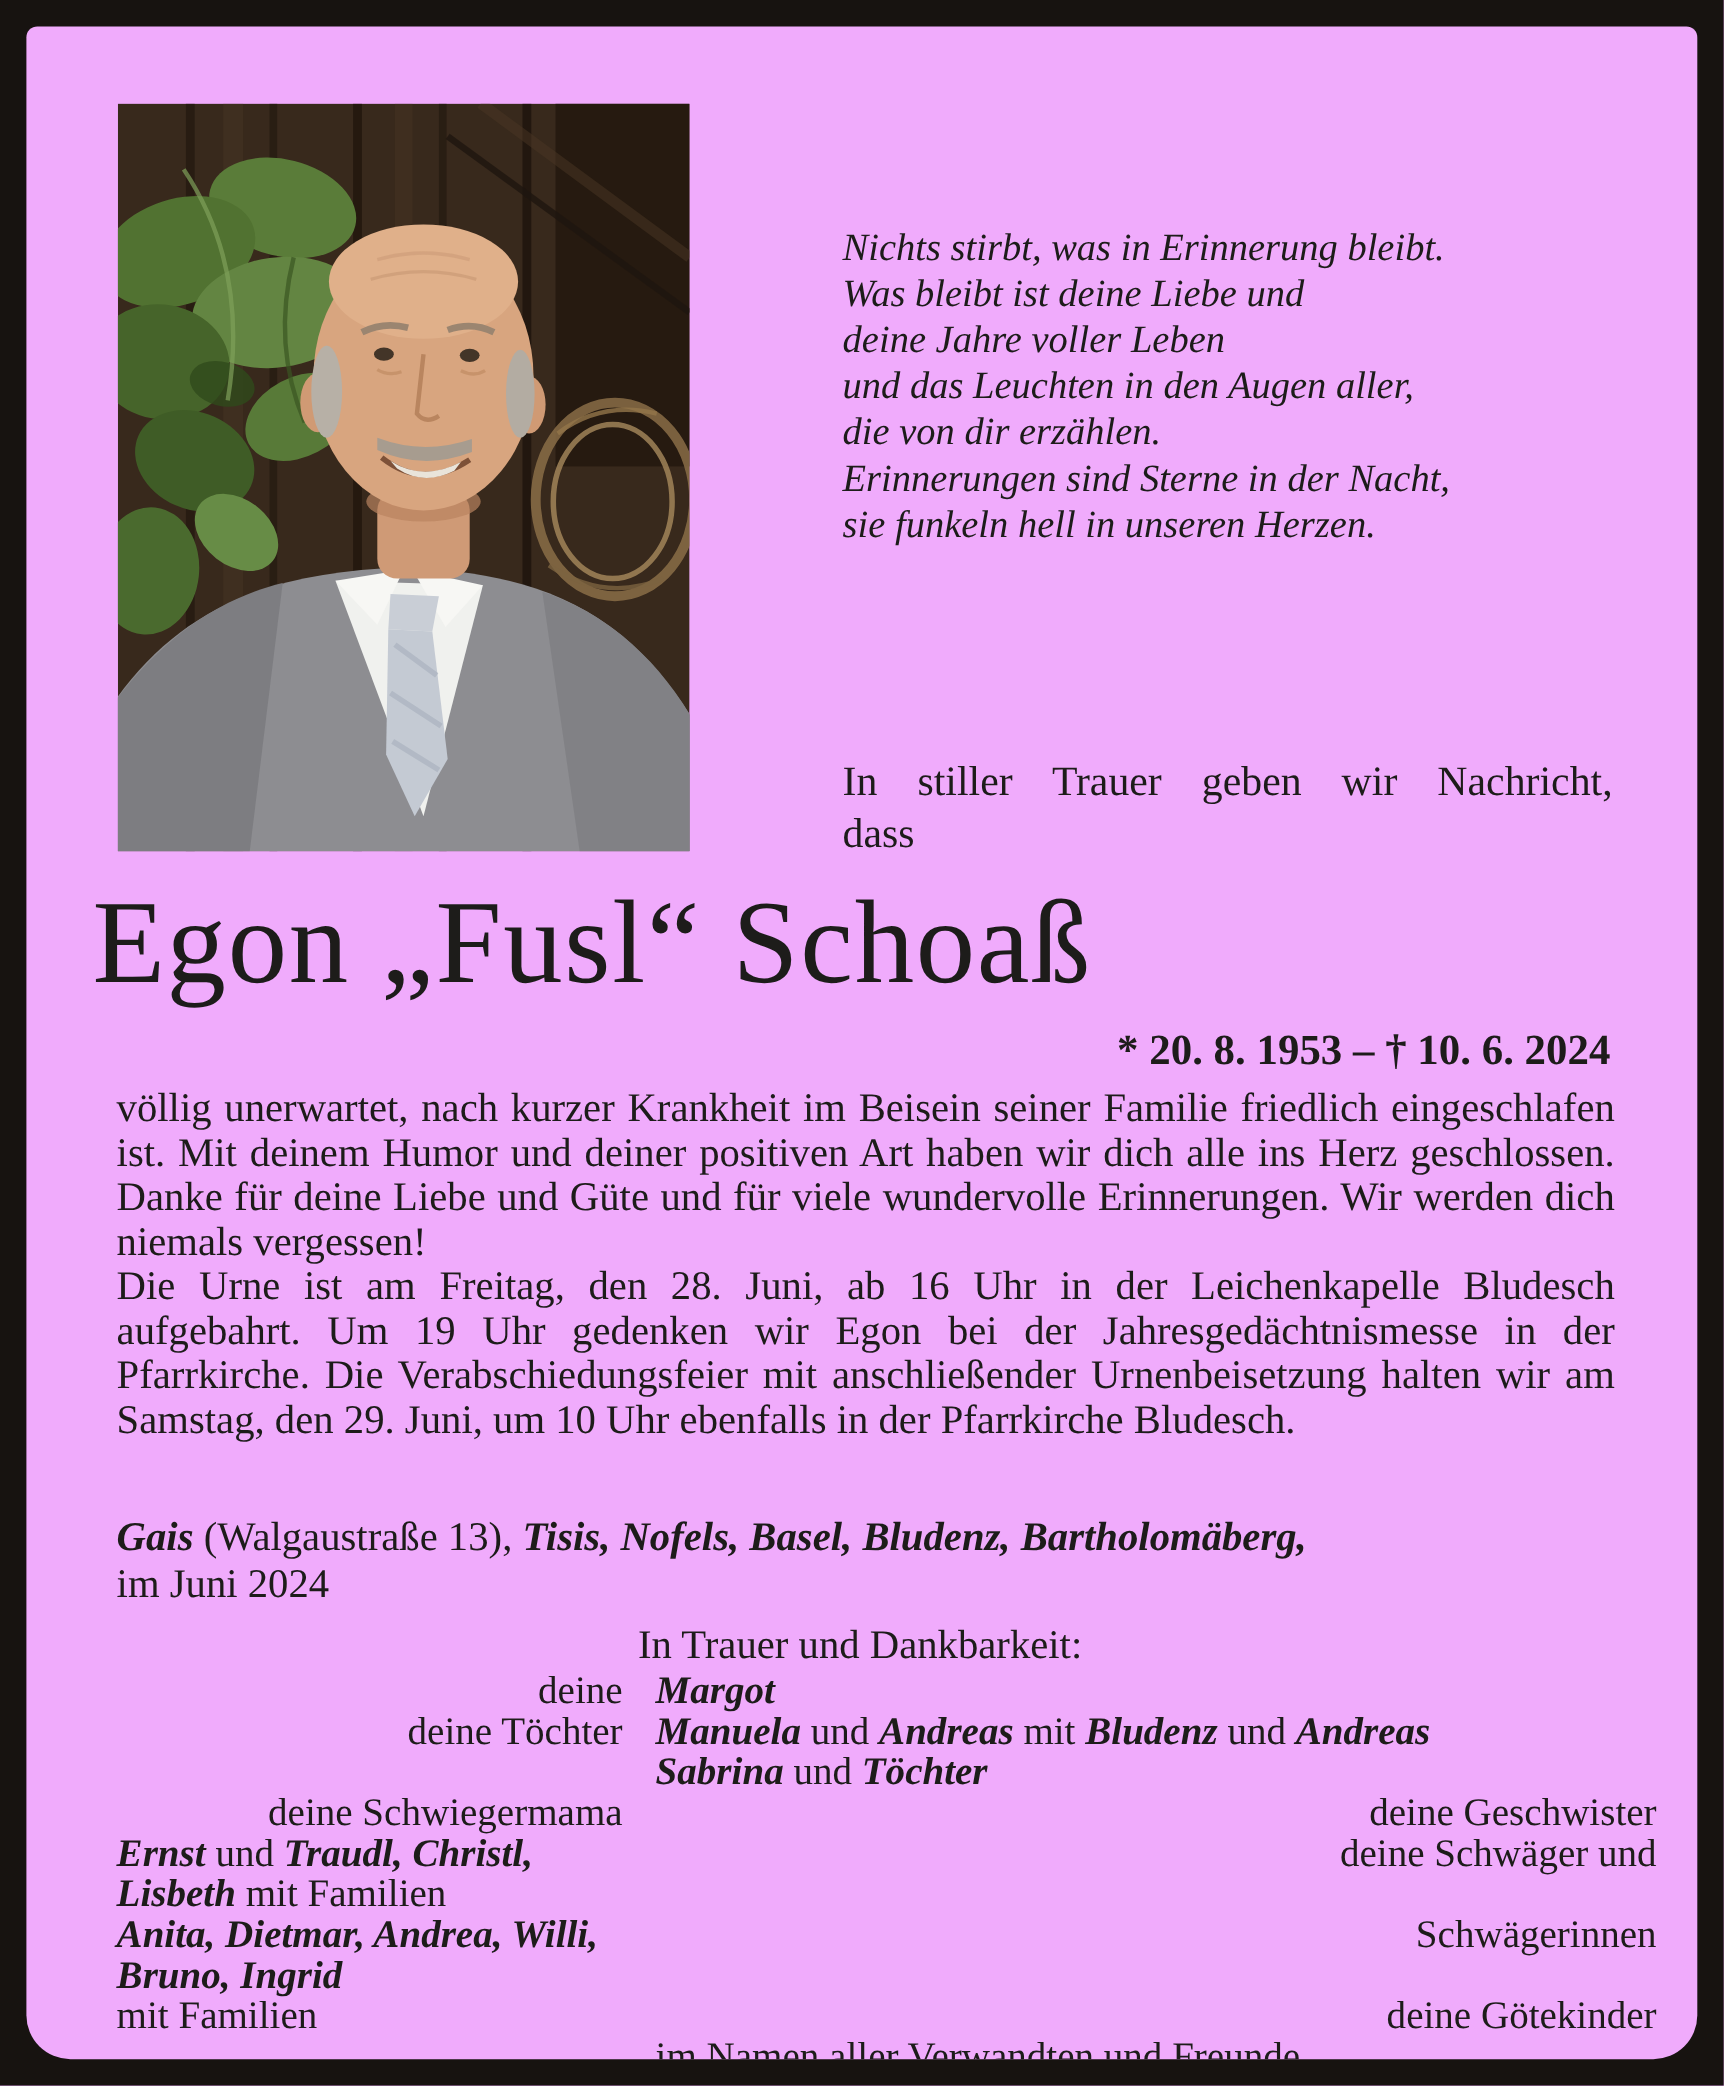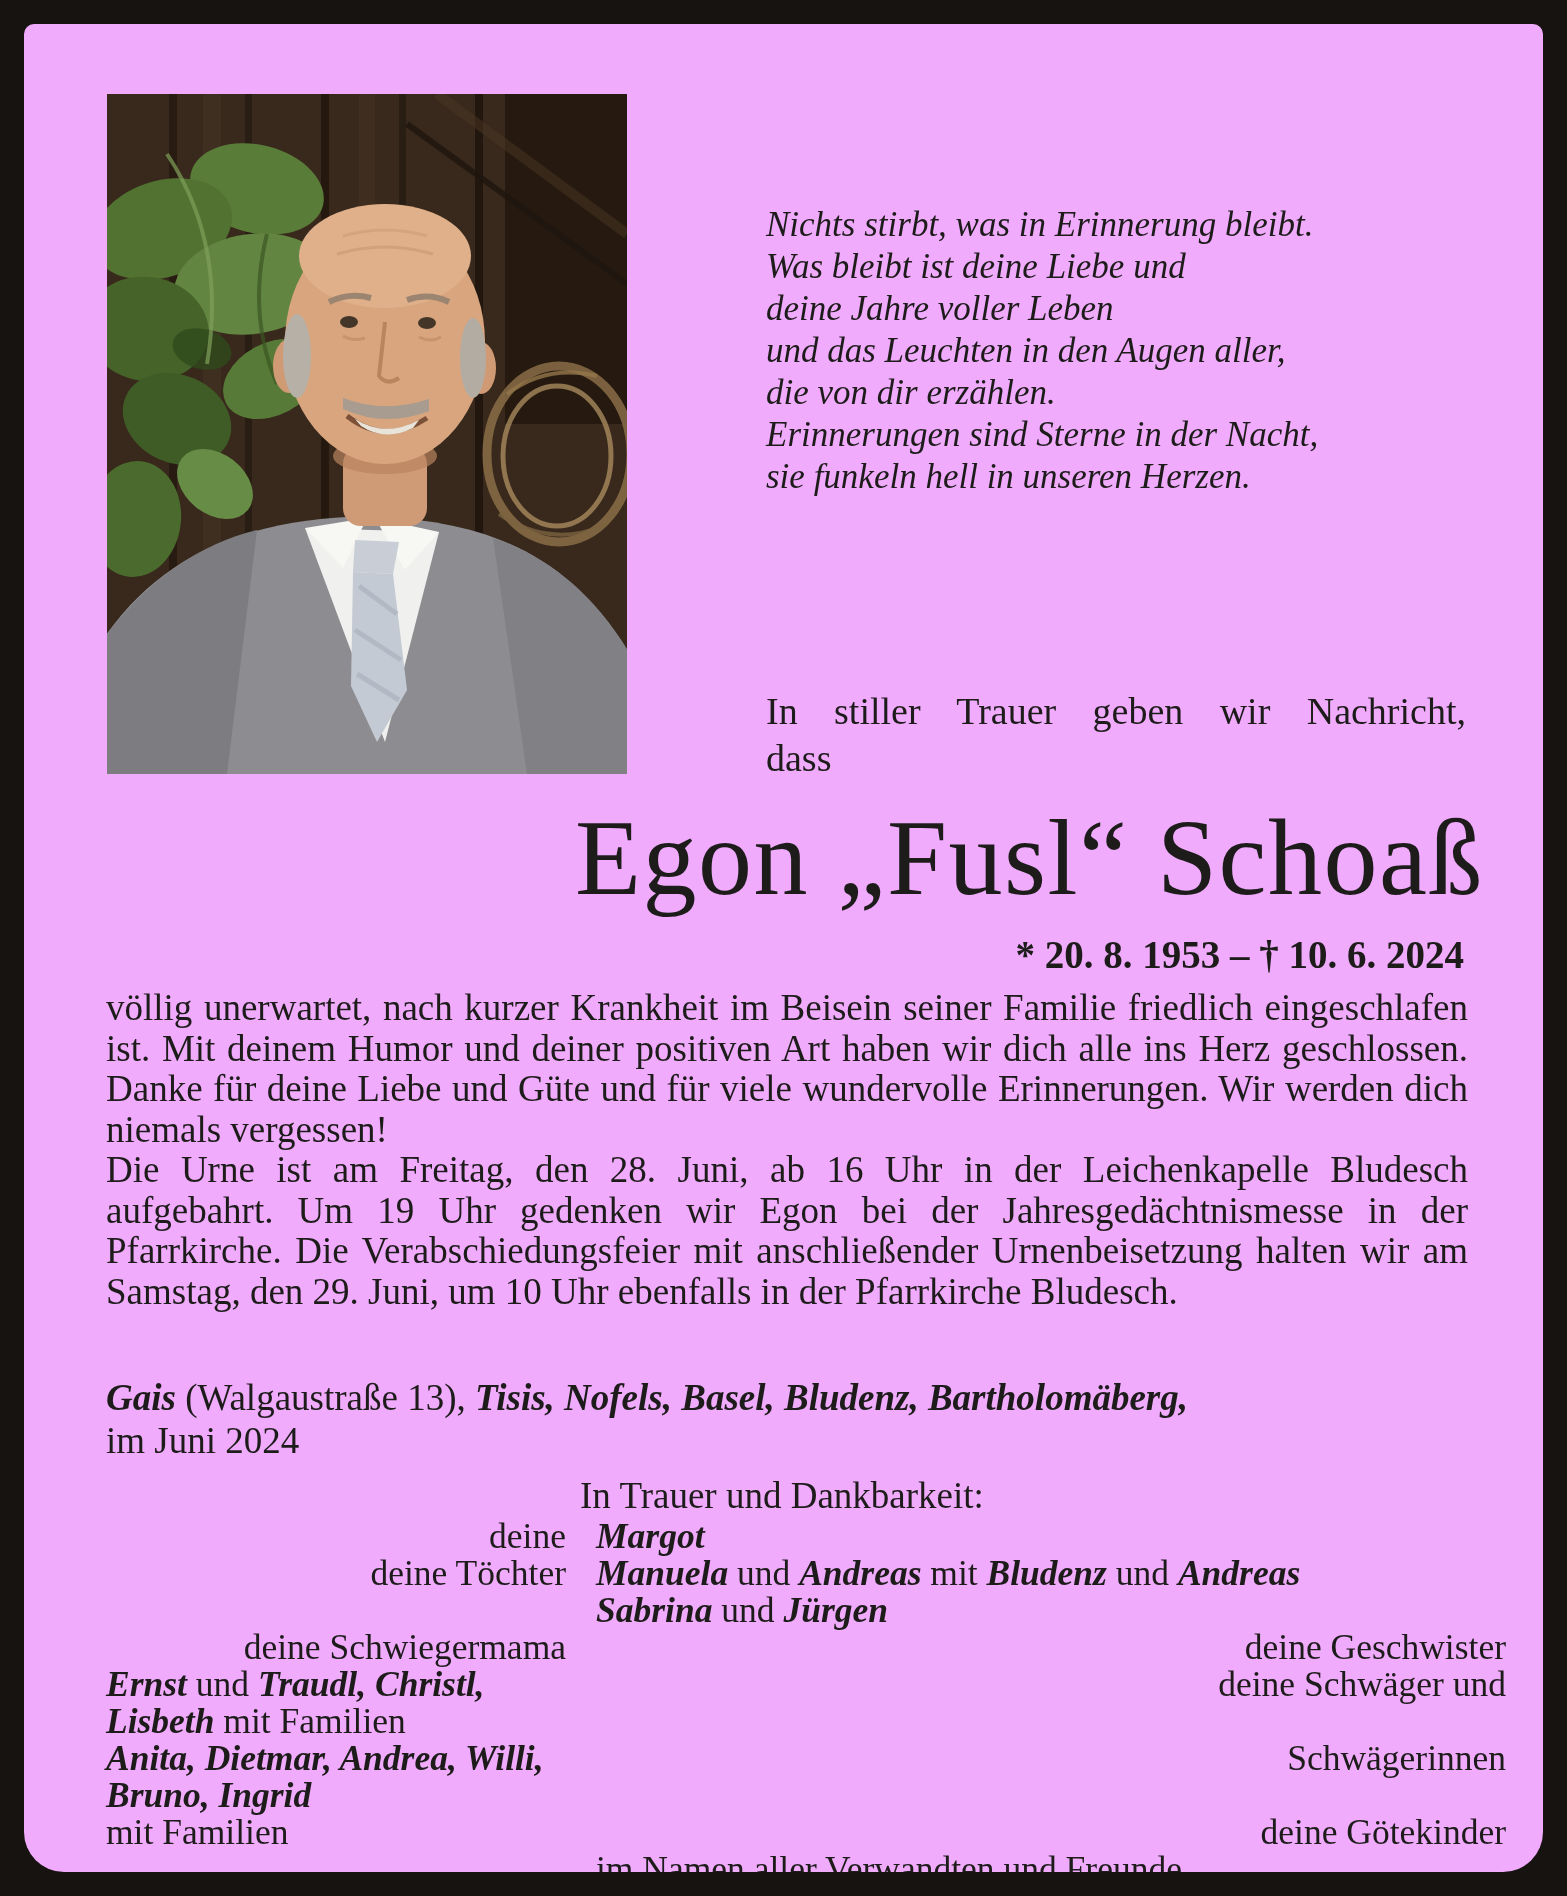--- a/index.html
+++ b/index.html
@@ -27,21 +27,21 @@
     font-style:italic; font-size:35px; line-height:42px;
     white-space:pre-line;
   }
   .intro {
     position:absolute; left:742px; top:664px; width:700px;
     font-size:38px; line-height:47px;font-family:Liberation Serif, serif;
   }
   .intro .l1 { text-align:justify; text-align-last:justify; }
   .name {
     position:absolute; left:60px; top:770px; width:1400px;
-    text-align:right; font-size:108px; line-height:1.18; letter-spacing:1.5px;
+    text-align:left; font-size:108px; line-height:1.18; letter-spacing:1.5px;
     white-space:nowrap;
   }
   .dates {
     position:absolute; left:80px; top:908px; width:1360px;
     text-align:right; font-weight:bold; font-size:39px;
   }
   .obit {
     position:absolute; left:82px; top:964px; width:1362px;
     font-size:37px; line-height:40.5px; text-align:justify;
   }
@@ -178,21 +178,21 @@
   </div>
 
   <div class="thanks">In Trauer und Dankbarkeit:</div>
 
   <div class="family">
       <div class="flabel">deine</div>
       <div class="fvalue"><b>Margot</b></div>
       <div class="flabel">deine Töchter</div>
       <div class="fvalue"><b>Manuela</b> und <b>Andreas</b> mit <b>Bludenz</b> und <b>Andreas</b></div>
       <div class="flabel"></div>
-      <div class="fvalue"><b>Sabrina</b> und <b>Jürgen</b></div>
+      <div class="fvalue"><b>Sabrina</b> und <b>Töchter</b></div>
       <div class="flabel">deine Schwiegermama</div>
       <div class="flabel">deine Geschwister</div>
       <div class="fvalue"><b>Ernst</b> und <b>Traudl, Christl, Lisbeth</b> mit Familien</div>
       <div class="flabel">deine Schwäger und</div>
       <div class="fvalue"><b>Anita, Dietmar, Andrea, Willi, Bruno, Ingrid</b></div>
       <div class="flabel">Schwägerinnen</div>
       <div class="fvalue">mit Familien</div>
       <div class="flabel">deine Götekinder</div>
       <div class="flabel"></div>
       <div class="fvalue">im Namen aller Verwandten und Freunde</div>

